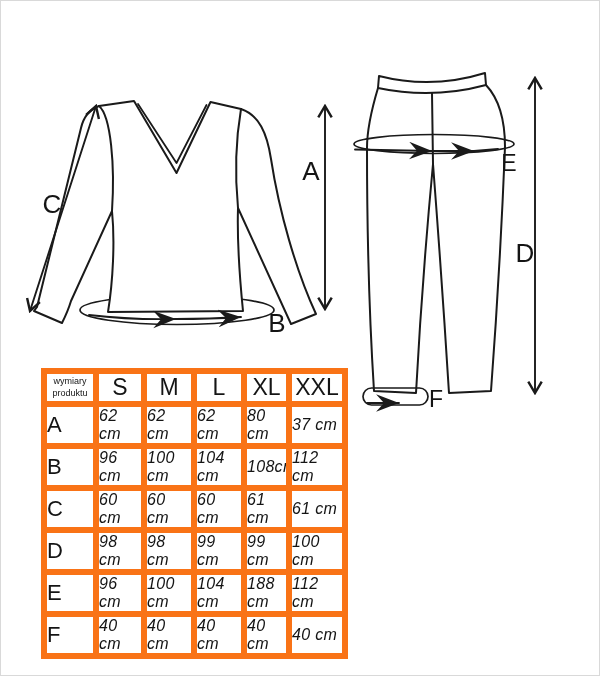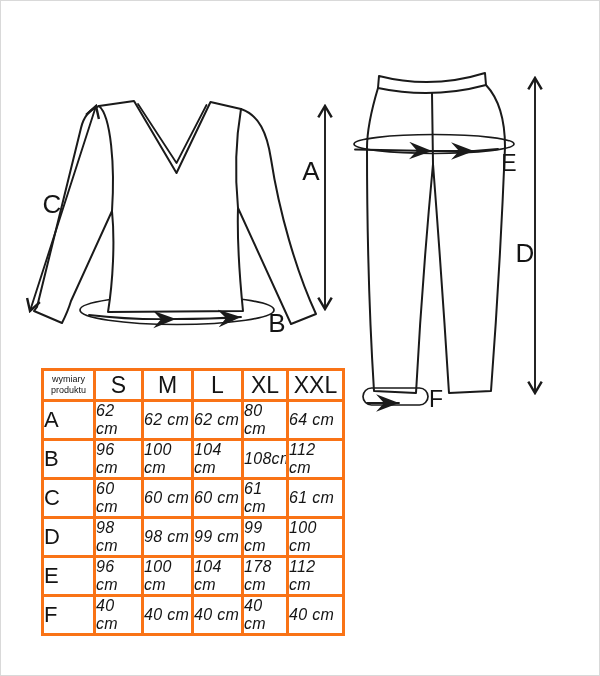--- a/index.html
+++ b/index.html
@@ -22,21 +22,21 @@
 
   
   #size-table{
     position:absolute;left:40px;top:367px;
     width:301px;height:215px;
     border-collapse:collapse;
     table-layout:fixed;
     background:#fff;
   }
   #size-table th,#size-table td{
-    border:3px solid #f97316;
+    border:6px solid #f97316;
     vertical-align:middle;
     padding:0;overflow:hidden;
     color:#141414;
   }
   .corner-cell{
     font-size:9px;font-weight:normal;color:#3a3a3a;
     line-height:1.25;padding:2px;
   }
   .size-head{font-size:23px;font-weight:normal;color:#141414;}
   .dim-label{font-size:22px;font-weight:normal;color:#141414;}
@@ -154,21 +154,21 @@
       <th class="size-head">L</th>
       <th class="size-head">XL</th>
       <th class="size-head">XXL</th>
     </tr>
     <tr class="drow">
       <td class="dim-label">A</td>
       <td class="val-cell">62 cm</td>
       <td class="val-cell">62 cm</td>
       <td class="val-cell">62 cm</td>
       <td class="val-cell">80 cm</td>
-      <td class="val-cell">64 cm</td>
+      <td class="val-cell">37 cm</td>
     </tr>
     <tr class="drow">
       <td class="dim-label">B</td>
       <td class="val-cell">96 cm</td>
       <td class="val-cell">100 cm</td>
       <td class="val-cell">104 cm</td>
       <td class="val-cell">108cm</td>
       <td class="val-cell">112 cm</td>
     </tr>
     <tr class="drow">
@@ -185,21 +185,21 @@
       <td class="val-cell">98 cm</td>
       <td class="val-cell">99 cm</td>
       <td class="val-cell">99 cm</td>
       <td class="val-cell">100 cm</td>
     </tr>
     <tr class="drow">
       <td class="dim-label">E</td>
       <td class="val-cell">96 cm</td>
       <td class="val-cell">100 cm</td>
       <td class="val-cell">104 cm</td>
-      <td class="val-cell">178 cm</td>
+      <td class="val-cell">188 cm</td>
       <td class="val-cell">112 cm</td>
     </tr>
     <tr class="drow-last">
       <td class="dim-label">F</td>
       <td class="val-cell">40 cm</td>
       <td class="val-cell">40 cm</td>
       <td class="val-cell">40 cm</td>
       <td class="val-cell">40 cm</td>
       <td class="val-cell">40 cm</td>
     </tr>

